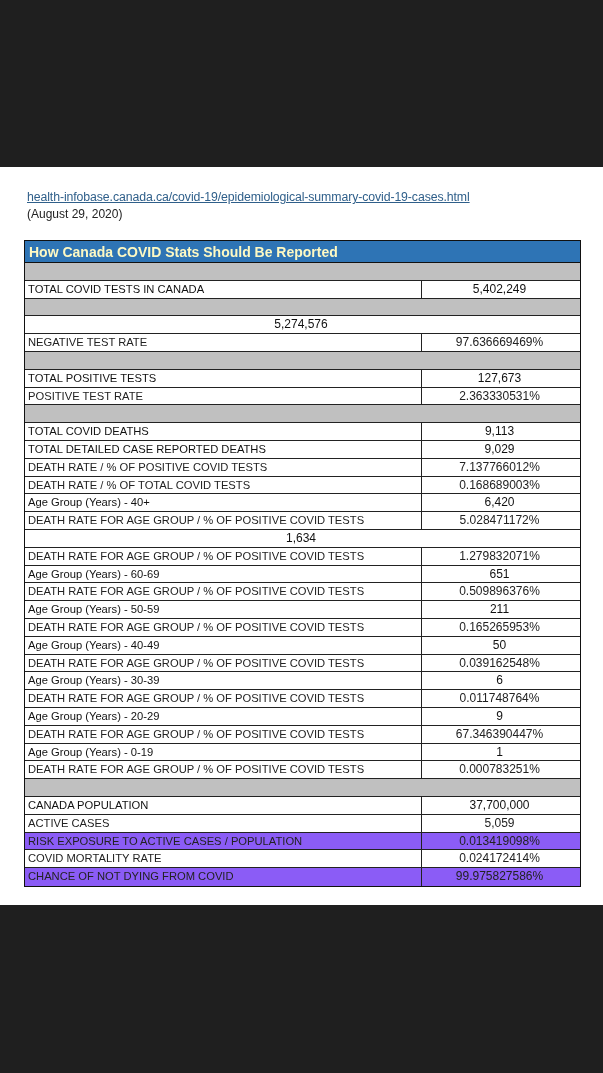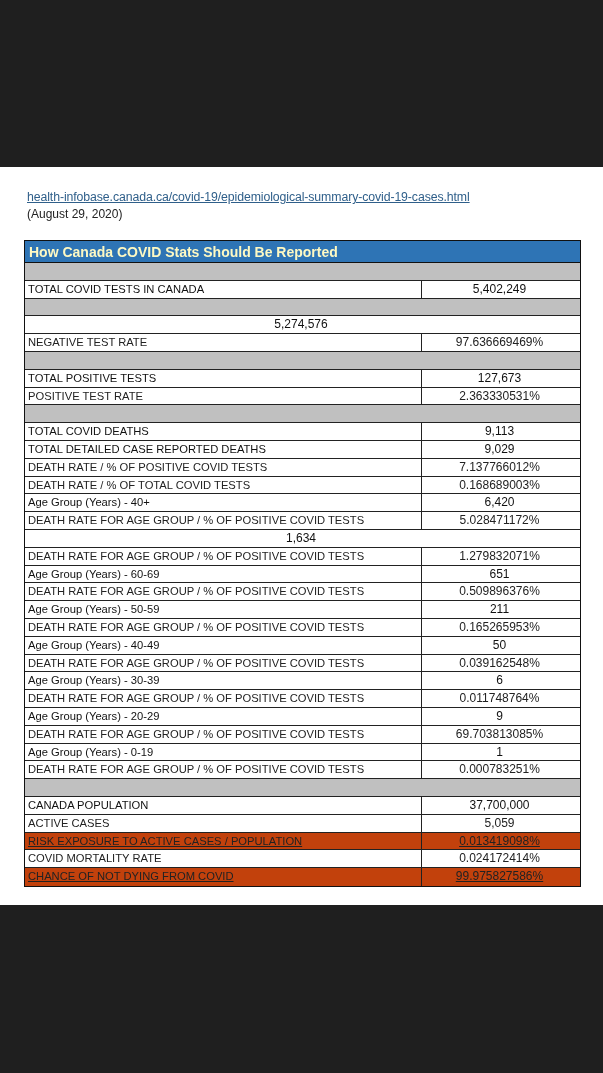--- a/index.html
+++ b/index.html
@@ -33,21 +33,21 @@
   .label {
     width: 397px; border-right: 1px solid #222; box-sizing: border-box;
     font-size: 11.2px; line-height: 17px; padding-left: 3px; color: #222;
     white-space: nowrap; overflow: hidden;
   }
   .val {
     flex: 1; text-align: center; font-size: 12px; line-height: 17px;
     padding-right: 3px; color: #222; white-space: nowrap;
   }
   .b .label, .b .val { font-weight: normal; color: #111; }
-  .g { background: #c2410c; text-decoration: underline; }
+  .g { background: #8b5cf6; }
 </style>
 </head>
 <body>
 
 <div class="page">
   <div class="src-link">health-infobase.canada.ca/covid-19/epidemiological-summary-covid-19-cases.html</div>
   <div class="src-date">(August 29, 2020)</div>
   <div class="tbl">
     <div class="title-row">How Canada COVID Stats Should Be Reported</div>
     <div id="rows">
@@ -136,21 +136,21 @@
         <div class="row">
           <div class="label">DEATH RATE FOR AGE GROUP / % OF POSITIVE COVID TESTS</div>
           <div class="val">0.011748764%</div>
         </div>
         <div class="row b">
           <div class="label">Age Group (Years) - 20-29</div>
           <div class="val">9</div>
         </div>
         <div class="row">
           <div class="label">DEATH RATE FOR AGE GROUP / % OF POSITIVE COVID TESTS</div>
-          <div class="val">69.703813085%</div>
+          <div class="val">67.346390447%</div>
         </div>
         <div class="row b">
           <div class="label">Age Group (Years) - 0-19</div>
           <div class="val">1</div>
         </div>
         <div class="row">
           <div class="label">DEATH RATE FOR AGE GROUP / % OF POSITIVE COVID TESTS</div>
           <div class="val">0.000783251%</div>
         </div>
         <div class="gap"></div>

